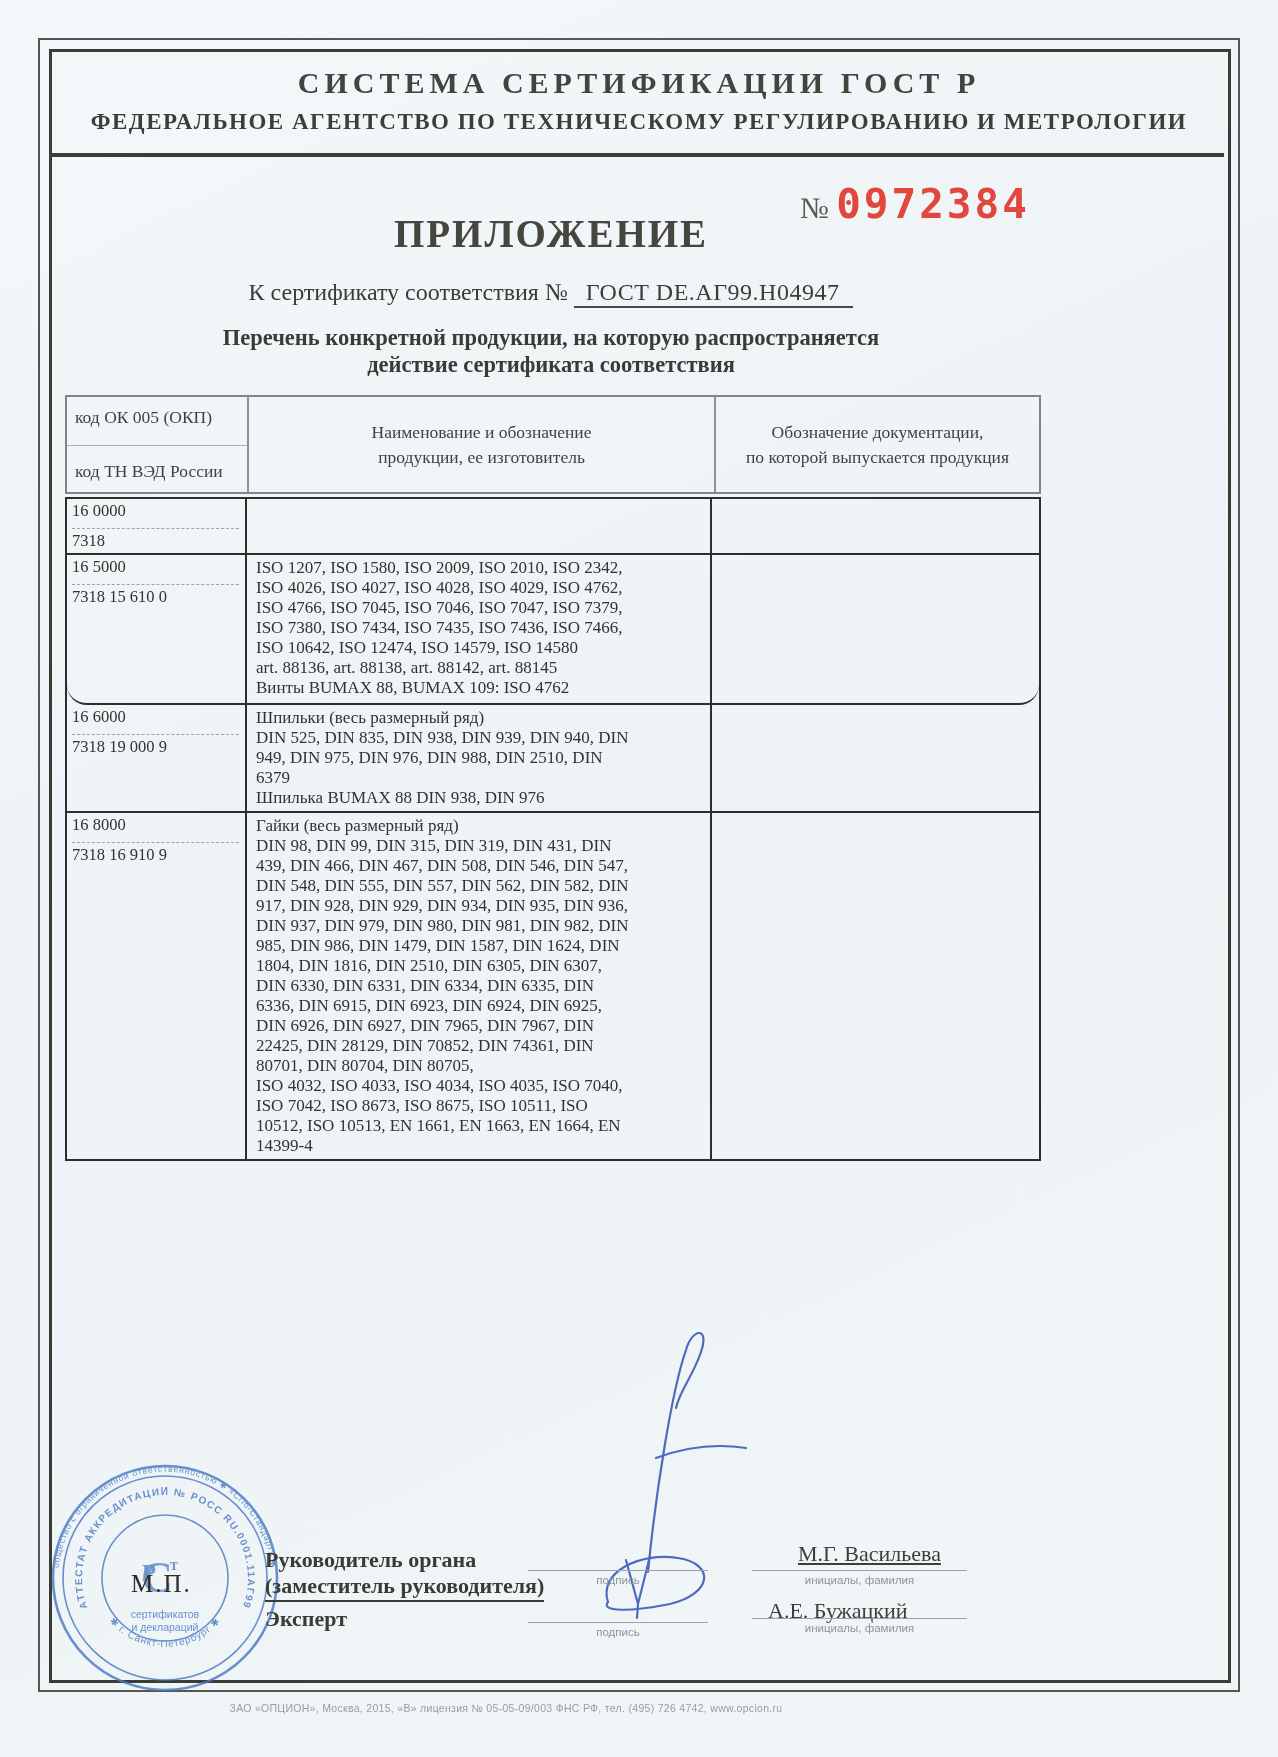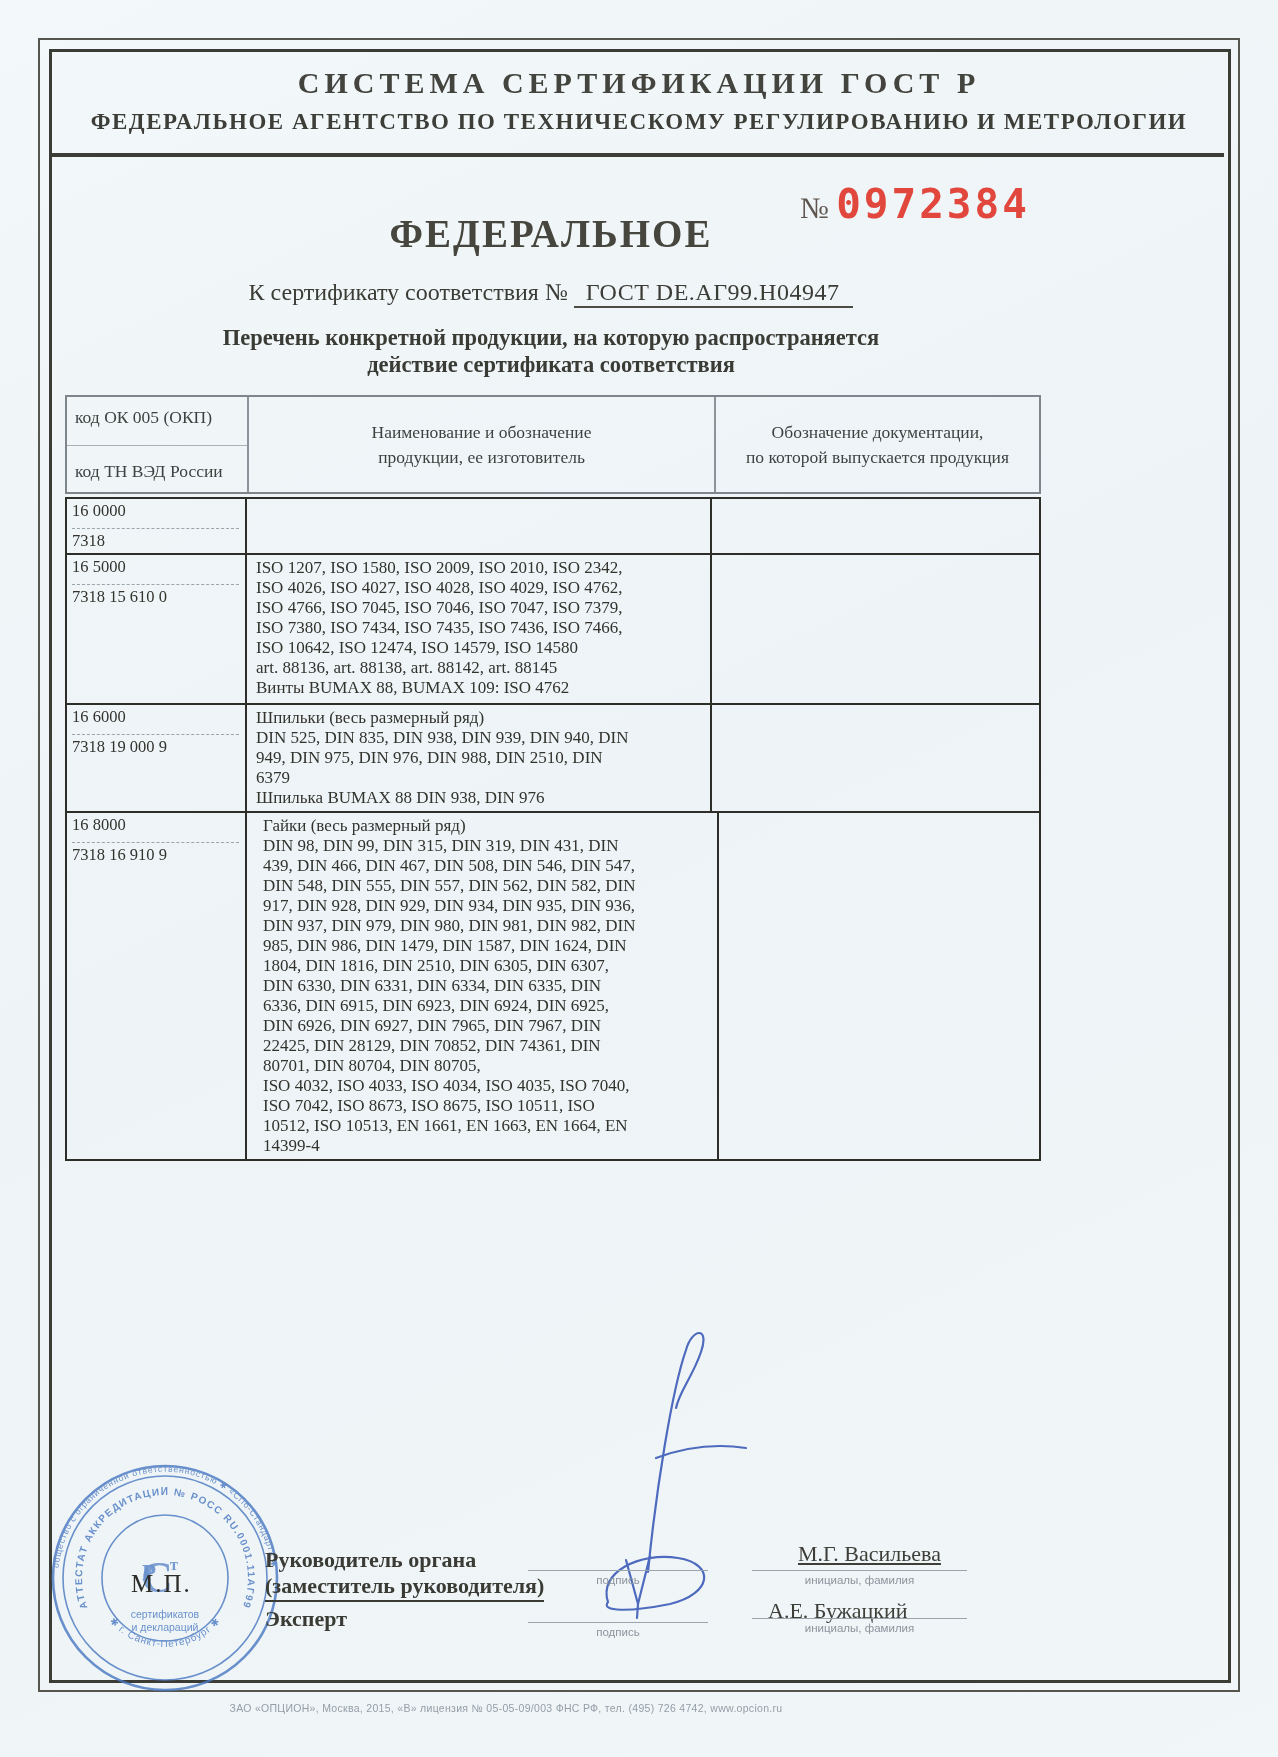--- a/index.html
+++ b/index.html
@@ -36,21 +36,21 @@
   
   .tbody{left:65px;top:497px;width:972px;border:2px solid #2e2e29;}
   .trow{display:flex;border-bottom:2px solid #2e2e29;}
   .trow:last-child{border-bottom:none;}
   .cell-codes{width:180px;border-right:2px solid #2e2e29;padding:2px 6px 2px 5px;box-sizing:border-box;}
   .cell-codes .okp{font-size:16.5px;display:block;padding-bottom:7px;border-bottom:1.5px dashed #9aa4a9;color:#33332e;}
   .cell-codes .tnv{font-size:16.5px;display:block;padding-top:2px;color:#33332e;}
   .cell-prod{width:465px;border-right:2px solid #2e2e29;padding:3px 8px 3px 9px;box-sizing:border-box;
              font-size:17px;line-height:20px;white-space:pre-line;color:#33332e;}
   .cell-docs{flex:1;}
-  .h-r1{min-height:41px;} .h-r2{min-height:148px;} .h-r3{min-height:104px;} .h-r4{min-height:340px;gap:7px;}
+  .h-r1{min-height:41px;} .h-r2{min-height:148px;border-radius:20px;} .h-r3{min-height:104px;} .h-r4{min-height:340px;}
   
   .role{font-size:22px;font-weight:bold;color:#3b3b35;}
   .role.u{border-bottom:2.5px solid #3b3b35;padding-bottom:1px;}
   .sigline{border-bottom:1.5px solid #9aa4ab;}
   .caption{font-size:11.5px;color:#8b959c;text-align:center;font-family:"Liberation Sans",sans-serif;}
   .fio{font-size:22px;color:#3f3f3a;}
   .mp{font-size:25px;color:#2c2c28;letter-spacing:2px;}
   .footer{left:0;top:1702px;width:1012px;text-align:center;font-size:10.5px;color:#939ea6;
           font-family:"Liberation Sans",sans-serif;letter-spacing:0.3px;}
   .stamp-txt{font-family:"Liberation Sans",sans-serif;}
@@ -63,21 +63,21 @@
 
 <div class="abs hdr1">СИСТЕМА СЕРТИФИКАЦИИ ГОСТ Р</div>
 <div class="abs hdr2">ФЕДЕРАЛЬНОЕ АГЕНТСТВО ПО ТЕХНИЧЕСКОМУ РЕГУЛИРОВАНИЮ И МЕТРОЛОГИИ</div>
 <div class="abs hdr-rule"></div>
 
 <div class="abs docno">
   <span>№</span>
   <span class="digits" style="color:#e1473c;">0972384</span>
 </div>
 
-<div class="abs title">ФЕДЕРАЛЬНОЕ</div>
+<div class="abs title">ПРИЛОЖЕНИЕ</div>
 
 <div class="abs certline">
   <span>К сертификату соответствия №</span>
   <span class="val">ГОСТ DE.АГ99.Н04947</span>
 </div>
 
 <div class="abs desc" style="top:325px;">Перечень конкретной продукции,  на которую распространяется</div>
 <div class="abs desc" style="top:352px;">действие сертификата соответствия</div>
 
 <div class="abs thead">

